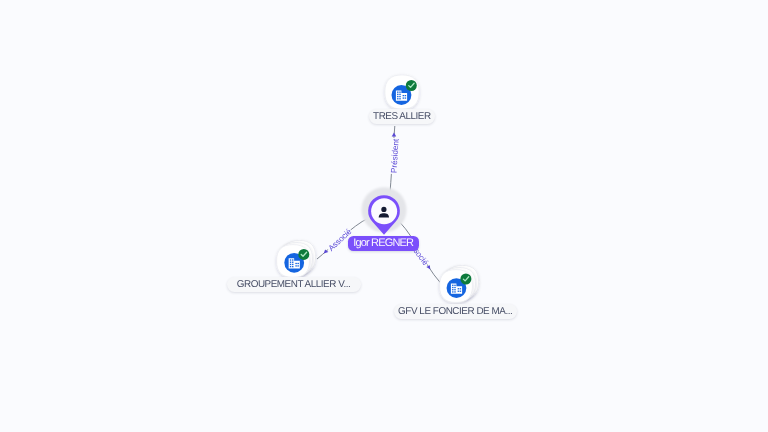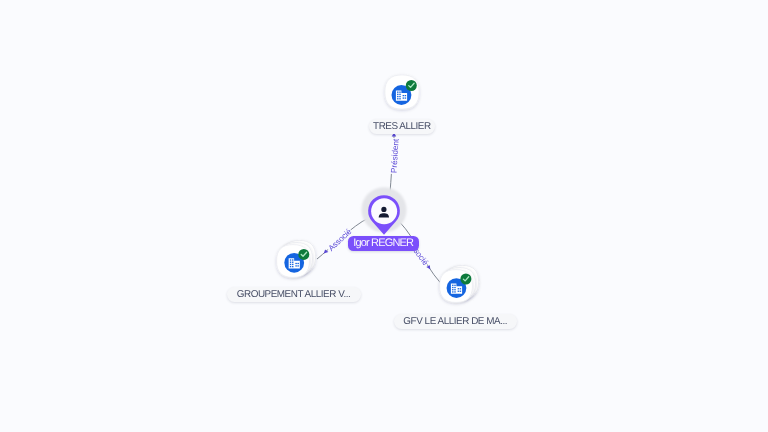--- a/index.html
+++ b/index.html
@@ -6,21 +6,21 @@
   html,body{margin:0;padding:0;}
   body{width:768px;height:432px;background:#fafbfe;overflow:hidden;
        font-family:"Liberation Sans",sans-serif;-webkit-font-smoothing:antialiased;text-rendering:geometricPrecision;}
   *{-webkit-font-smoothing:antialiased;}
   #stage{position:relative;width:768px;height:432px;}
   .layer{position:absolute;left:0;top:0;width:768px;height:432px;}
   .node{position:absolute;}
   .clabel{position:absolute;background:#f6f7f9;border-radius:7.5px;
           box-shadow:0 1px 2.5px rgba(40,50,80,.14);color:#474e66;
           font-size:9.9px;line-height:16px;height:15px;white-space:nowrap;
-          letter-spacing:-.45px;text-indent:-.45px;text-align:center;overflow:hidden;margin-top:10px;}
+          letter-spacing:-.45px;text-indent:-.45px;text-align:center;overflow:hidden;}
   .plabel{position:absolute;background:#7b4ffb;border-radius:5.5px;color:#fbf7fd;
           font-size:11px;line-height:15px;height:15px;white-space:nowrap;
           box-shadow:0 1px 2.5px rgba(40,50,80,.16);letter-spacing:-.85px;text-indent:-.85px;
           text-align:center;overflow:hidden;}
   .nodeart{position:absolute;overflow:visible;}
   .elabel{position:absolute;font-size:8.2px;color:#5a48d6;white-space:nowrap;
           letter-spacing:-.05px;transform-origin:50% 50%;line-height:9px;height:9px;
           background:#fafbfe;padding:0 1px;}
 </style>
 </head>
@@ -146,21 +146,21 @@
             <rect x="0.95" y="1.9" width="1.5" height="1.25"></rect>
             <rect x="3.0" y="1.9" width="1.5" height="1.25"></rect>
           </g>
         </g>
         <g>
           <circle cx="9.9" cy="-7.0" r="5.5" fill="#0d7a3c"></circle>
           <path d="M 7.35 -6.9 L 9.15 -5.1 L 12.7 -9.2" fill="none" stroke="#a9e6c1" stroke-width="1.3" stroke-linecap="round" stroke-linejoin="round"></path>
         </g>
       </svg>
       <div class="clabel" style="left:-62px;top:17.5px;width:123.7px;">
-        <span>GFV LE ALLIER DE MA...</span>
+        <span>GFV LE FONCIER DE MA...</span>
       </div>
     </div>
 
     <div class="node" style="left:384.15px;top:211.15px;">
       <svg class="nodeart" width="90" height="90" viewBox="-45 -45 90 90" style="left:-45px;top:-45px;">
         <circle cx="0" cy="-1.2" r="22.6" fill="#e4e5e9" filter="url(#haloblur)"></circle>
         <path fill="#7b4ffb" d="M -11.76 10.62 A 15.85 15.85 0 1 1 11.76 10.62 L 0 23.65 Z"></path>
         <circle cx="0.15" cy="0.2" r="13.0" fill="#fbfaff"></circle>
         <g fill="#141a33">
           <circle cx="-0.1" cy="-1.55" r="2.6"></circle>

